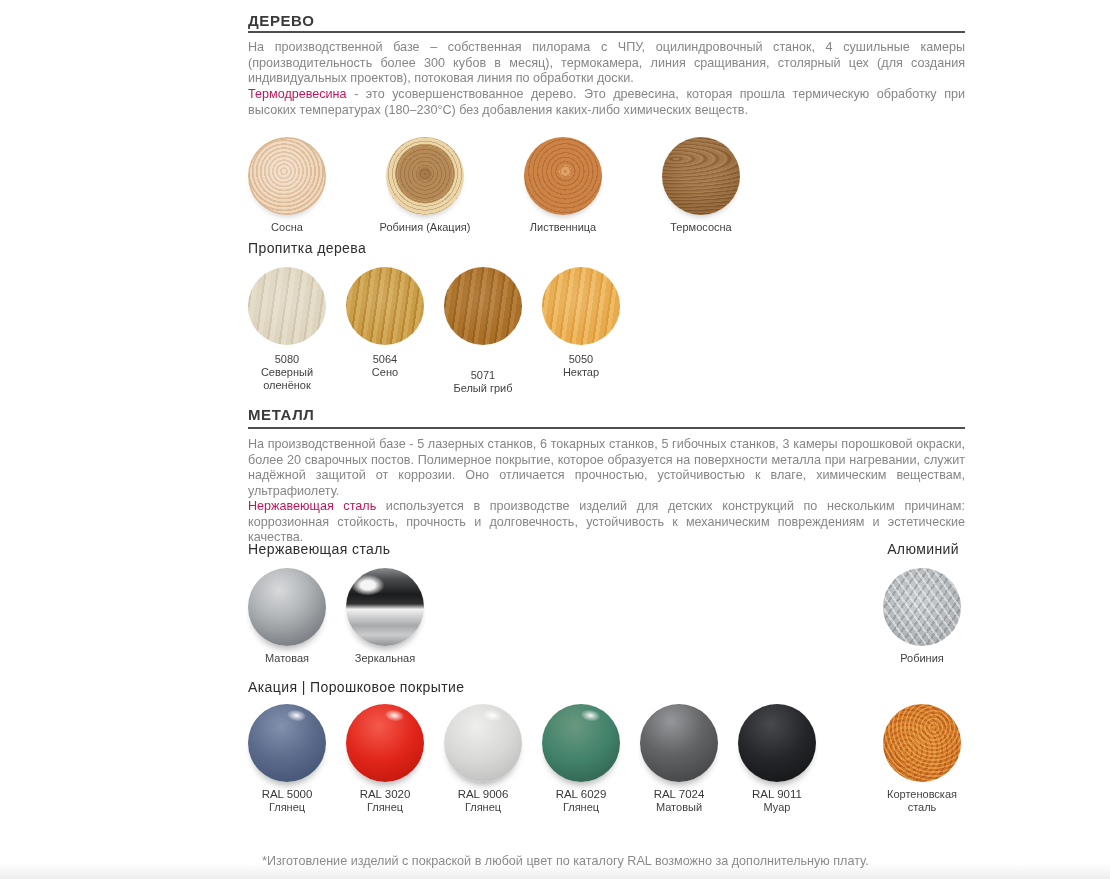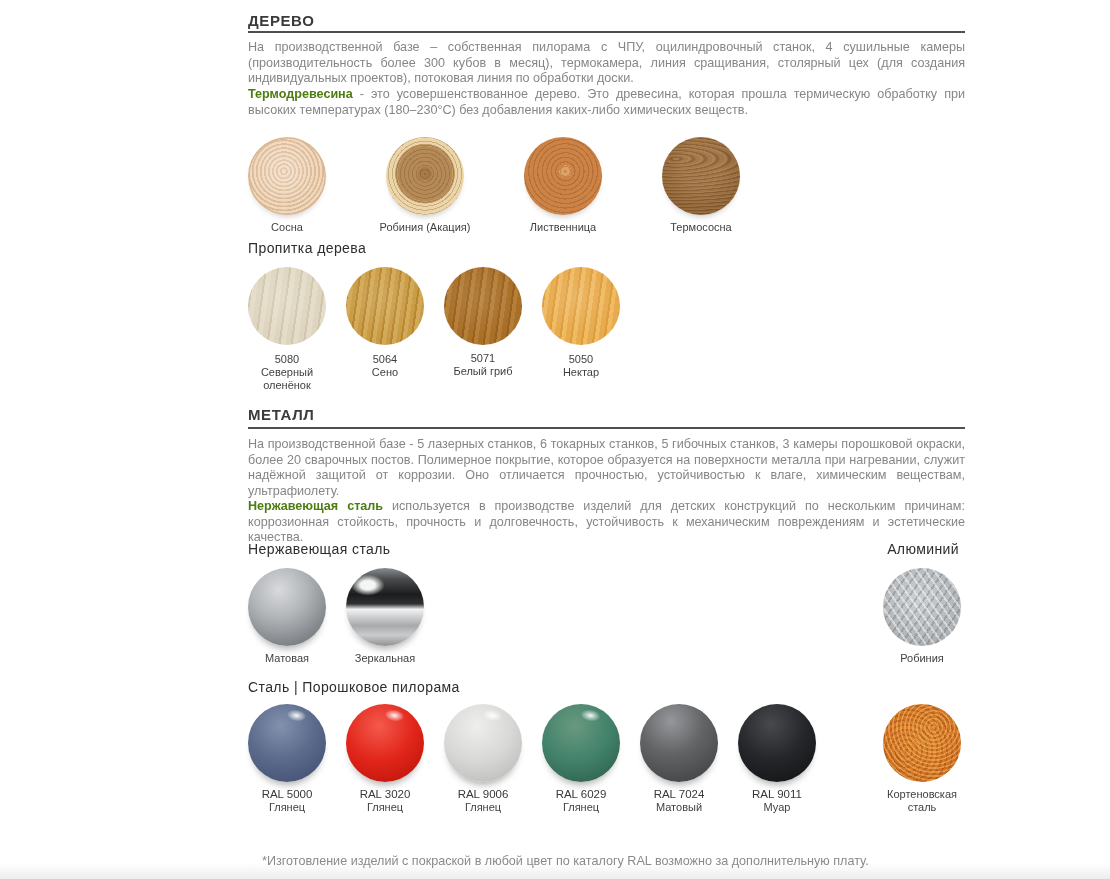--- a/index.html
+++ b/index.html
@@ -22,21 +22,21 @@
   }
   .sec-rule{
     position:absolute;left:0;width:717px;height:0;
     border-top:2px solid #4f4f4f;
   }
   .body-text{
     position:absolute;left:0;width:717px;margin:0;
     font-size:12.6px;line-height:15.6px;color:#868686;
     text-align:justify;
   }
-  .body-text b{color:#4d7c0f;font-weight:700;}
+  .body-text b{color:#be185d;font-weight:400;}
   .sub-title{
     position:absolute;left:0;margin:0;
     font-size:14px;font-weight:400;color:#2d2d2d;letter-spacing:.4px;
   }
   .sub-title.right{left:auto;right:6px;}
 
   .swatch-row{position:absolute;left:-10px;display:flex;}
   .swatch{width:98px;display:flex;flex-direction:column;align-items:center;}
   .swatch.abs{position:absolute;top:0;}
   .circle{
@@ -173,21 +173,21 @@
       </div>
       <div class="swatch">
         <div class="circle c-5064"></div>
         <div class="lab" style="margin-top:8px;">
           <div>5064</div>
           <div>Сено</div>
         </div>
       </div>
       <div class="swatch">
         <div class="circle c-5071"></div>
-        <div class="lab" style="margin-top:7px;">
+        <div class="lab" style="margin-top:24px;">
           <div>5071</div>
           <div>Белый гриб</div>
         </div>
       </div>
       <div class="swatch">
         <div class="circle c-5050"></div>
         <div class="lab" style="margin-top:8px;">
           <div>5050</div>
           <div>Нектар</div>
         </div>
@@ -215,21 +215,21 @@
       <div class="swatch">
         <div class="circle c-mirror shadowed"></div>
         <div class="lab"><span class="nw">Зеркальная</span></div>
       </div>
     </div>
     <div class="swatch abs" style="left:625px;top:568px;">
       <div class="circle c-lentil"></div>
       <div class="lab"><span class="nw">Робиния</span></div>
     </div>
 
-    <h3 class="sub-title" style="top:679px;">Сталь | Порошковое пилорама</h3>
+    <h3 class="sub-title" style="top:679px;">Акация | Порошковое покрытие</h3>
 
     <div class="swatch-row" style="top:704px;">
       <div class="swatch">
         <div class="circle c-ral5000 gloss shadowed"></div>
         <div class="lab">
           <div class="code nw">RAL 5000</div>
           <div class="nw">Глянец</div>
         </div>
       </div>
       <div class="swatch">

